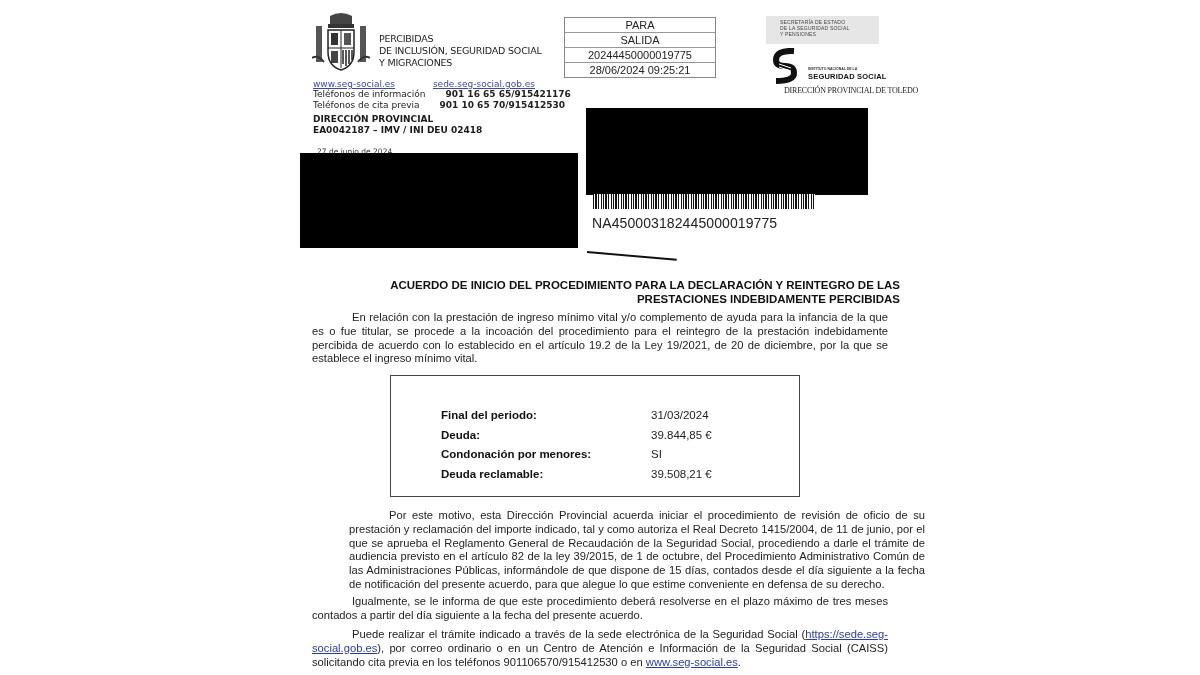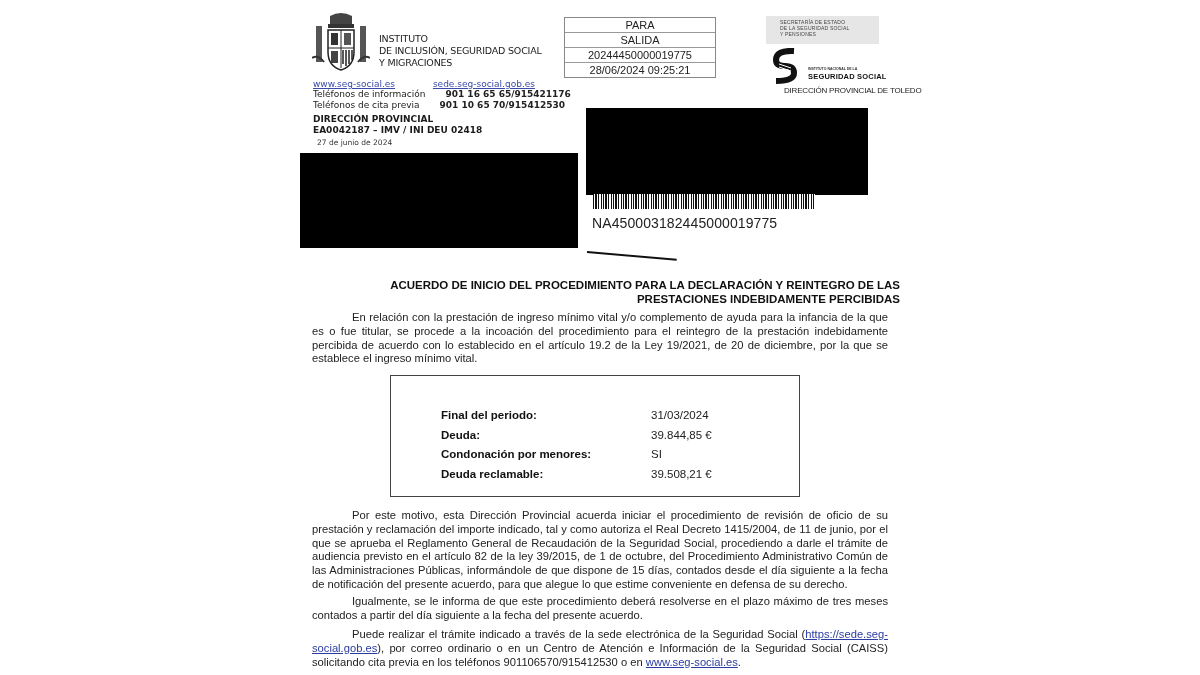--- a/index.html
+++ b/index.html
@@ -9,31 +9,31 @@
     }
     .abs { position: absolute; }
     
     .coat { left: 312px; top: 12px; width: 58px; height: 62px; }
     .ministry { left: 379px; top: 33px; font-size: 9.5px; line-height: 12px; color: #222; font-family: "DejaVu Sans", sans-serif; letter-spacing: -0.2px; }
     .links-row { left: 313px; top: 79px; width: 222px; font-size: 9px; font-family: "DejaVu Sans", sans-serif; display: flex; justify-content: space-between; }
     .links-row a { color: #3a4aa8; text-decoration: underline; }
     .phone { left: 313px; font-size: 9px; font-family: "DejaVu Sans", sans-serif; color: #222; white-space: nowrap; }
     .phone b { font-weight: bold; margin-left: 20px; }
     .dp { left: 313px; top: 114px; font-size: 9px; font-weight: bold; font-family: "DejaVu Sans", sans-serif; line-height: 11px; }
-    .date-small { left: 317px; top: 138px; font-size: 7.5px; font-family: "DejaVu Sans", sans-serif; color: #333; }
+    .date-small { left: 317px; top: 147px; font-size: 7.5px; font-family: "DejaVu Sans", sans-serif; color: #333; }
 
     .stamp { left: 564px; top: 17px; width: 150px; border: 1px solid #888; font-size: 11px; text-align: center; }
     .stamp div { border-bottom: 1px solid #999; height: 14px; line-height: 14px; color: #222; }
     .stamp div:last-child { border-bottom: none; }
 
     .secretaria { left: 766px; top: 16px; width: 113px; height: 28px; background: #e6e6e6; font-size: 5px; line-height: 6px; color: #444; padding: 3px 0 0 14px; box-sizing: border-box; letter-spacing: 0.2px; }
     .ss-logo { left: 770px; top: 48px; width: 30px; height: 36px; }
     .ss-small { left: 808px; top: 67px; font-size: 3.5px; font-weight: bold; color: #333; }
     .ss-big { left: 808px; top: 72px; font-size: 7.5px; font-weight: bold; color: #111; letter-spacing: 0.2px; }
-    .ss-dir { left: 758px; top: 86px; font-size: 8px; color: #222; font-family: Liberation Sans, sans-serif; letter-spacing: -0.2px; padding-left: 26px; }
+    .ss-dir { left: 758px; top: 86px; font-size: 8px; color: #222; font-family: Liberation Serif, serif; letter-spacing: -0.2px; padding-left: 26px; }
 
     .redact { background: #000; }
     .barcode { left: 593px; top: 194px; width: 222px; height: 15px;
       background: repeating-linear-gradient(90deg, #111 0 1px, #fff 1px 2px, #111 2px 4px, #fff 4px 5px, #111 5px 6px, #fff 6px 8px, #111 8px 9px, #fff 9px 10px); }
     .barcode-text { left: 592px; top: 215px; font-size: 14px; color: #222; letter-spacing: 0.1px; }
     .scribble { left: 587px; top: 251px; width: 90px; height: 2px; background: #111; transform: rotate(5deg); transform-origin: left center; }
 
     .title { left: 300px; top: 278px; width: 600px; text-align: right; font-size: 11.5px; font-weight: bold; line-height: 14px; color: #111; }
     .para { left: 312px; width: 576px; font-size: 11.2px; line-height: 13.8px; text-align: justify; color: #222; }
     .para .indent { display: inline-block; width: 40px; }
@@ -56,21 +56,21 @@
   <line x1="29" y1="18" x2="29" y2="56" stroke="#222" stroke-width="1"></line>
   <line x1="16" y1="36" x2="42" y2="36" stroke="#222" stroke-width="1"></line>
   <rect x="19" y="21" width="7" height="12" fill="#333"></rect>
   <rect x="32" y="21" width="7" height="12" fill="#555"></rect>
   <path d="M31 38 v14 M34 38 v16 M37 38 v14 M40 38 v10" stroke="#222" stroke-width="1.5"></path>
   <rect x="19" y="39" width="7" height="12" fill="#444"></rect>
   <path d="M0 46 Q6 42 12 50 M46 50 Q52 42 58 46" stroke="#333" stroke-width="2" fill="none"></path>
 </svg>
 
 <div class="abs ministry">
-  <div>INSTITUTO</div>
+  <div>PERCIBIDAS</div>
   <div>DE INCLUSIÓN, SEGURIDAD SOCIAL</div>
   <div>Y MIGRACIONES</div>
 </div>
 
 <div class="abs links-row">
   <a>www.seg-social.es</a>
   <a>sede.seg-social.gob.es</a>
 </div>
 
 <div class="abs phone" style="top:89px;">
@@ -129,21 +129,21 @@
     <span class="lbl">Deuda:</span><span class="val">39.844,85 €</span>
   </div>
   <div class="srow" style="top:72px;">
     <span class="lbl">Condonación por menores:</span><span class="val">SI</span>
   </div>
   <div class="srow" style="top:92px;">
     <span class="lbl">Deuda reclamable:</span><span class="val">39.508,21 €</span>
   </div>
 </div>
 
-<div class="abs para" style="top:509px;">
+<div class="abs para" style="top:509px;margin-left:37px;">
   <span class="indent"></span><span>Por este motivo, esta Dirección Provincial acuerda iniciar el procedimiento de revisión de oficio de su prestación y reclamación del importe indicado, tal y como autoriza el Real Decreto 1415/2004, de 11 de junio, por el que se aprueba el Reglamento General de Recaudación de la Seguridad Social, procediendo a darle el trámite de audiencia previsto en el artículo 82 de la ley 39/2015, de 1 de octubre, del Procedimiento Administrativo Común de las Administraciones Públicas, informándole de que dispone de 15 días, contados desde el día siguiente a la fecha de notificación del presente acuerdo, para que alegue lo que estime conveniente en defensa de su derecho.</span>
 </div>
 
 <div class="abs para" style="top:595px;">
   <span class="indent"></span><span>Igualmente, se le informa de que este procedimiento deberá resolverse en el plazo máximo de tres meses contados a partir del día siguiente a la fecha del presente acuerdo.</span>
 </div>
 
 <div class="abs para" style="top:628px;">
   <span class="indent"></span><span>Puede realizar el trámite indicado a través de la sede electrónica de la Seguridad Social (</span><a>https://sede.seg-social.gob.es</a><span>), por correo ordinario o en un Centro de Atención e Información de la Seguridad Social (CAISS) solicitando cita previa en los teléfonos 901106570/915412530 o en </span><a>www.seg-social.es</a><span>.</span>
 </div>

